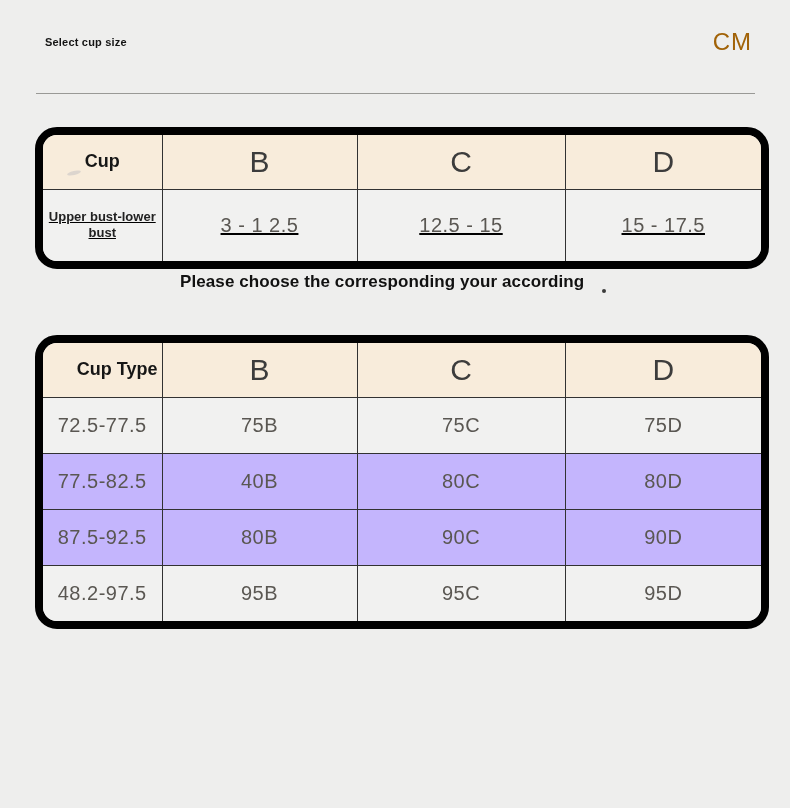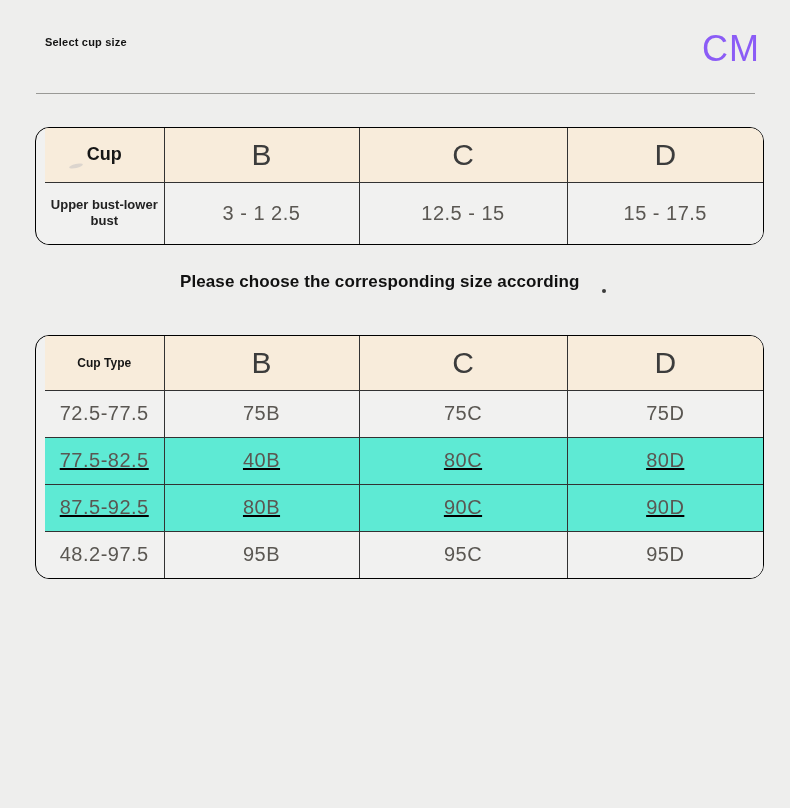--- a/index.html
+++ b/index.html
@@ -17,63 +17,62 @@
   .page-title {
     position: absolute;
     left: 45px; top: 36px;
     font-size: 11px;
     font-weight: bold;
     color: #141414;
     letter-spacing: 0.2px;
   }
   .unit-label {
     position: absolute;
-    right: 30px; top: 28px;
-    font-size: 36px;
+    right: 38px; top: 28px;
+    font-size: 24px;
     font-weight: 500;
-    color: #8b5cf6;
+    color: #a16207;
     letter-spacing: 1px;
   }
   .rule {
     position: absolute;
     left: 36px; top: 93px;
     width: 719px; height: 0;
     border-top: 1px solid #999996;
   }
 
   
   .tbl-wrap {
     position: absolute;
     left: 35px;
     width: 718px;
-    border: 1px solid #000000;
-    border-radius: 14px;
+    border: 8px solid #000000;
+    border-radius: 22px;
     overflow: hidden;
     background: #f1f1f0;
-    padding-left: 9px;
   }
   .tbl-wrap table {
     border-collapse: collapse;
     width: 100%;
     table-layout: fixed;
   }
   .tbl-wrap col.c1 { width: 119px; }
   .tbl-wrap col.c2 { width: 195px; }
   .tbl-wrap col.c3 { width: 208px; }
   .tbl-wrap th, .tbl-wrap td {
     text-align: center;
     vertical-align: middle;
     padding: 0 4px;
   }
   .tbl-wrap td + td, .tbl-wrap th + th { border-left: 1.5px solid #323232; }
   .tbl-wrap tr + tr td, .tbl-wrap tr + tr th { border-top: 1.5px solid #323232; }
 
   .row-head { background: #f8ecdb; height: 54px; }
   .row-gray  { background: #f1f1f0; }
-  .row-cream { background: #5eead4; text-decoration: underline; }
+  .row-cream { background: #c4b5fd; }
 
   .cell-corner {
     font-size: 18px;
     font-weight: bold;
     color: #161616;
     position: relative;
   }
   .cell-letter {
     font-size: 30px;
     font-weight: 400;
@@ -87,21 +86,21 @@
   .cell-rowlabel {
     font-size: 13px;
     font-weight: bold;
     color: #222222;
     line-height: 1.25;
     padding: 0 8px;
   }
 
   
   .tbl1 { top: 127px; }
-  .tbl1 .row-data { height: 62px; }
+  .tbl1 .row-data { height: 72px; text-decoration: underline; }
 
   
   .smudge {
     position: absolute;
     left: 24px; bottom: 14px;
     width: 14px; height: 4px;
     background: #d4d0ca;
     border-radius: 50%;
     transform: rotate(-12deg);
     opacity: 0.8;
@@ -121,22 +120,22 @@
   .note-dot {
     position: absolute;
     left: 602px; top: 289px;
     width: 4px; height: 4px;
     border-radius: 50%;
     background: #3a3a3a;
   }
 
   
   .tbl2 { top: 335px; }
-  .tbl2 .row-data { height: 47px; }
-  .tbl2 .cell-corner { font-size: 12px; }
+  .tbl2 .row-data { height: 56px; }
+  .tbl2 .cell-corner { font-size: 18px; text-align: right; }
 </style>
 </head>
 <body>
 
 <div class="page">
 
   <div class="page-title">Select cup size</div>
   <div class="unit-label">CM</div>
   <div class="rule"></div>
 
@@ -162,21 +161,21 @@
         <td class="cell-rowlabel">Upper bust-lower bust</td>
         <td class="cell-value">3 - 1 2.5</td>
         <td class="cell-value">12.5 - 15</td>
         <td class="cell-value">15 - 17.5</td>
       </tr>
     </tbody>
       </table>
   </div>
 
   <div class="note">
-    <div>Please choose the corresponding size according</div>
+    <div>Please choose the corresponding your according</div>
   </div>
   <div class="note-dot"></div>
 
   <div class="tbl-wrap tbl2">
     <table>
       <colgroup>
           <col class="c1">
           <col class="c2">
           <col class="c3">
           <col class="c4">

